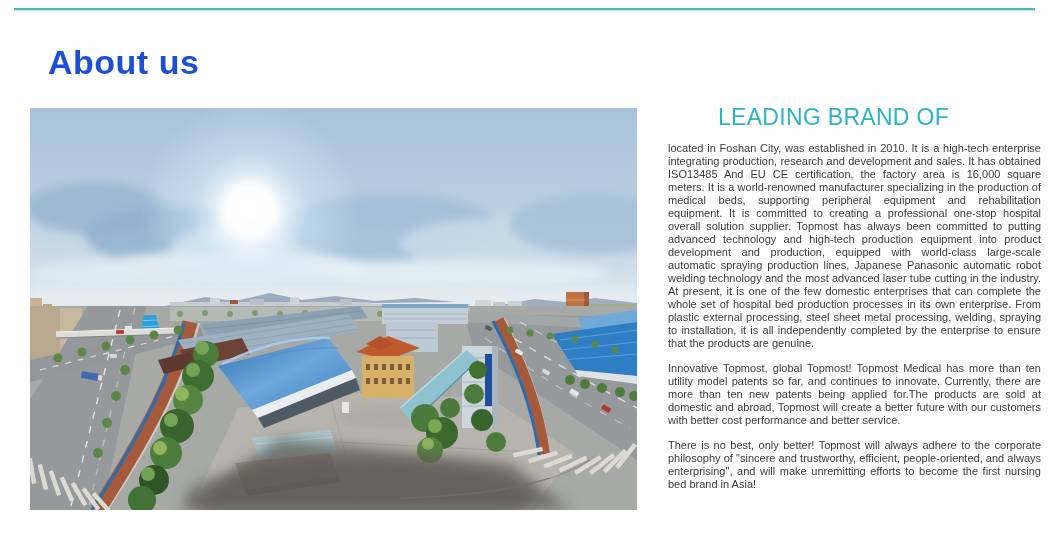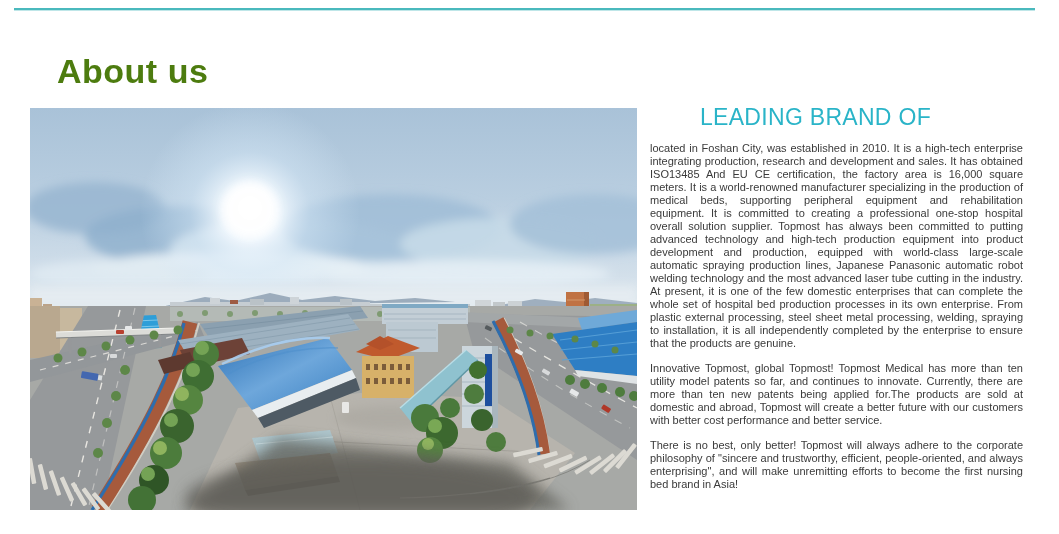--- a/index.html
+++ b/index.html
@@ -1,24 +1,24 @@
 <!DOCTYPE html>
 <html><head>
 <meta charset="utf-8">
 <style>
   html,body{margin:0;padding:0;background:#ffffff;}
   body{width:1059px;height:534px;position:relative;overflow:hidden;
        font-family:"Liberation Sans", sans-serif;}
   .top-rule{position:absolute;left:14px;top:8px;width:1021px;height:2px;
             background:#4ab9bd;border-bottom:1px solid #bfe6e8;}
-  .page-title{position:absolute;left:41px;top:36px;margin:16px;
-              font-size:34px;font-weight:bold;color:#4d7c0f;letter-spacing:.5px;}
+  .page-title{position:absolute;left:41px;top:36px;margin:7px;
+              font-size:34px;font-weight:bold;color:#1d4ed8;letter-spacing:.5px;}
   .photo{position:absolute;left:30px;top:108px;width:607px;height:402px;overflow:hidden;}
   .photo svg{display:block;}
-  .text-col{position:absolute;left:650px;top:105px;width:373px;}
+  .text-col{position:absolute;left:668px;top:105px;width:373px;}
   .lead{margin:0 0 12px 50px;font-size:23px;line-height:25px;font-weight:400;
         color:#2ab4c8;letter-spacing:.3px;}
   .text-col p{margin:0 0 12px 0;font-size:11px;line-height:13px;color:#3a3a3a;
               text-align:justify;}
 </style>
 </head>
 <body>
 
 <div class="top-rule"></div>
 <h1 class="page-title">About us</h1>

